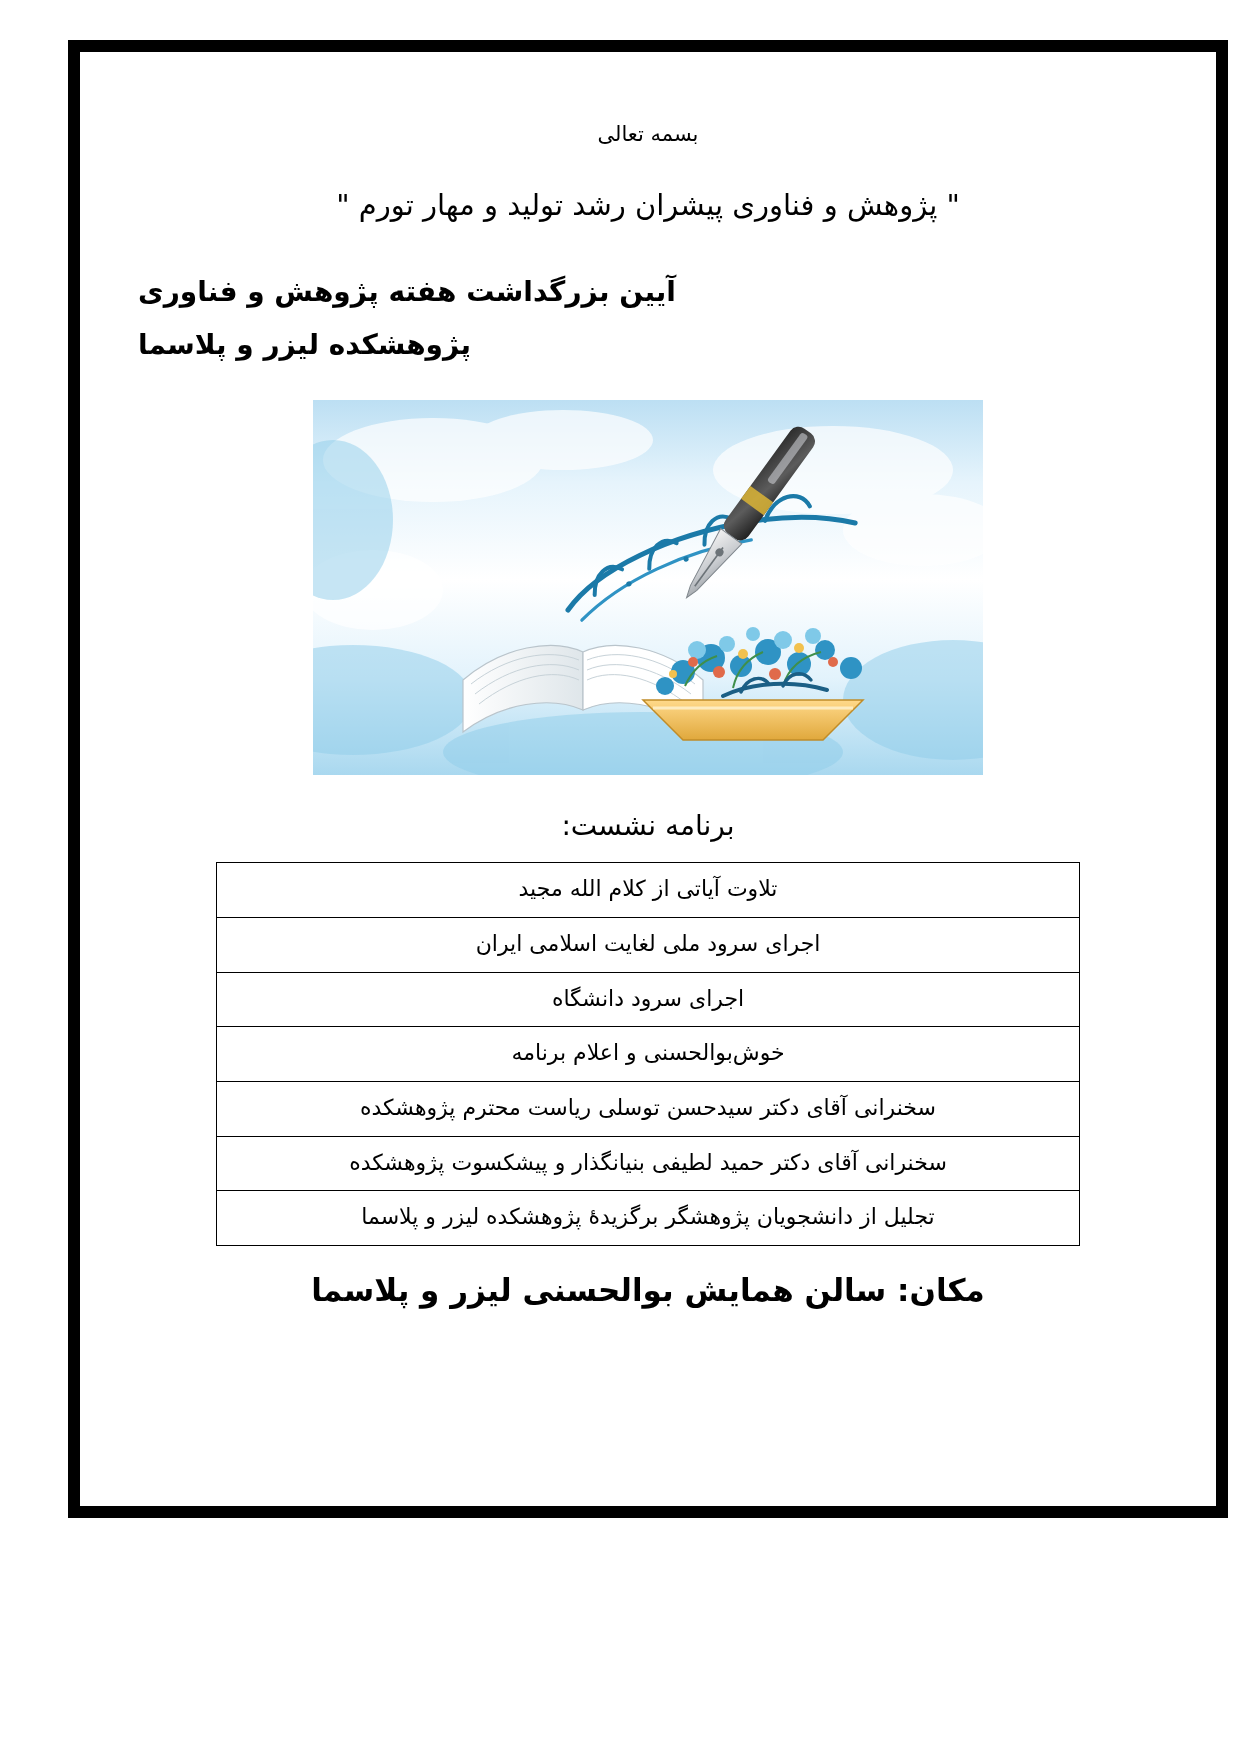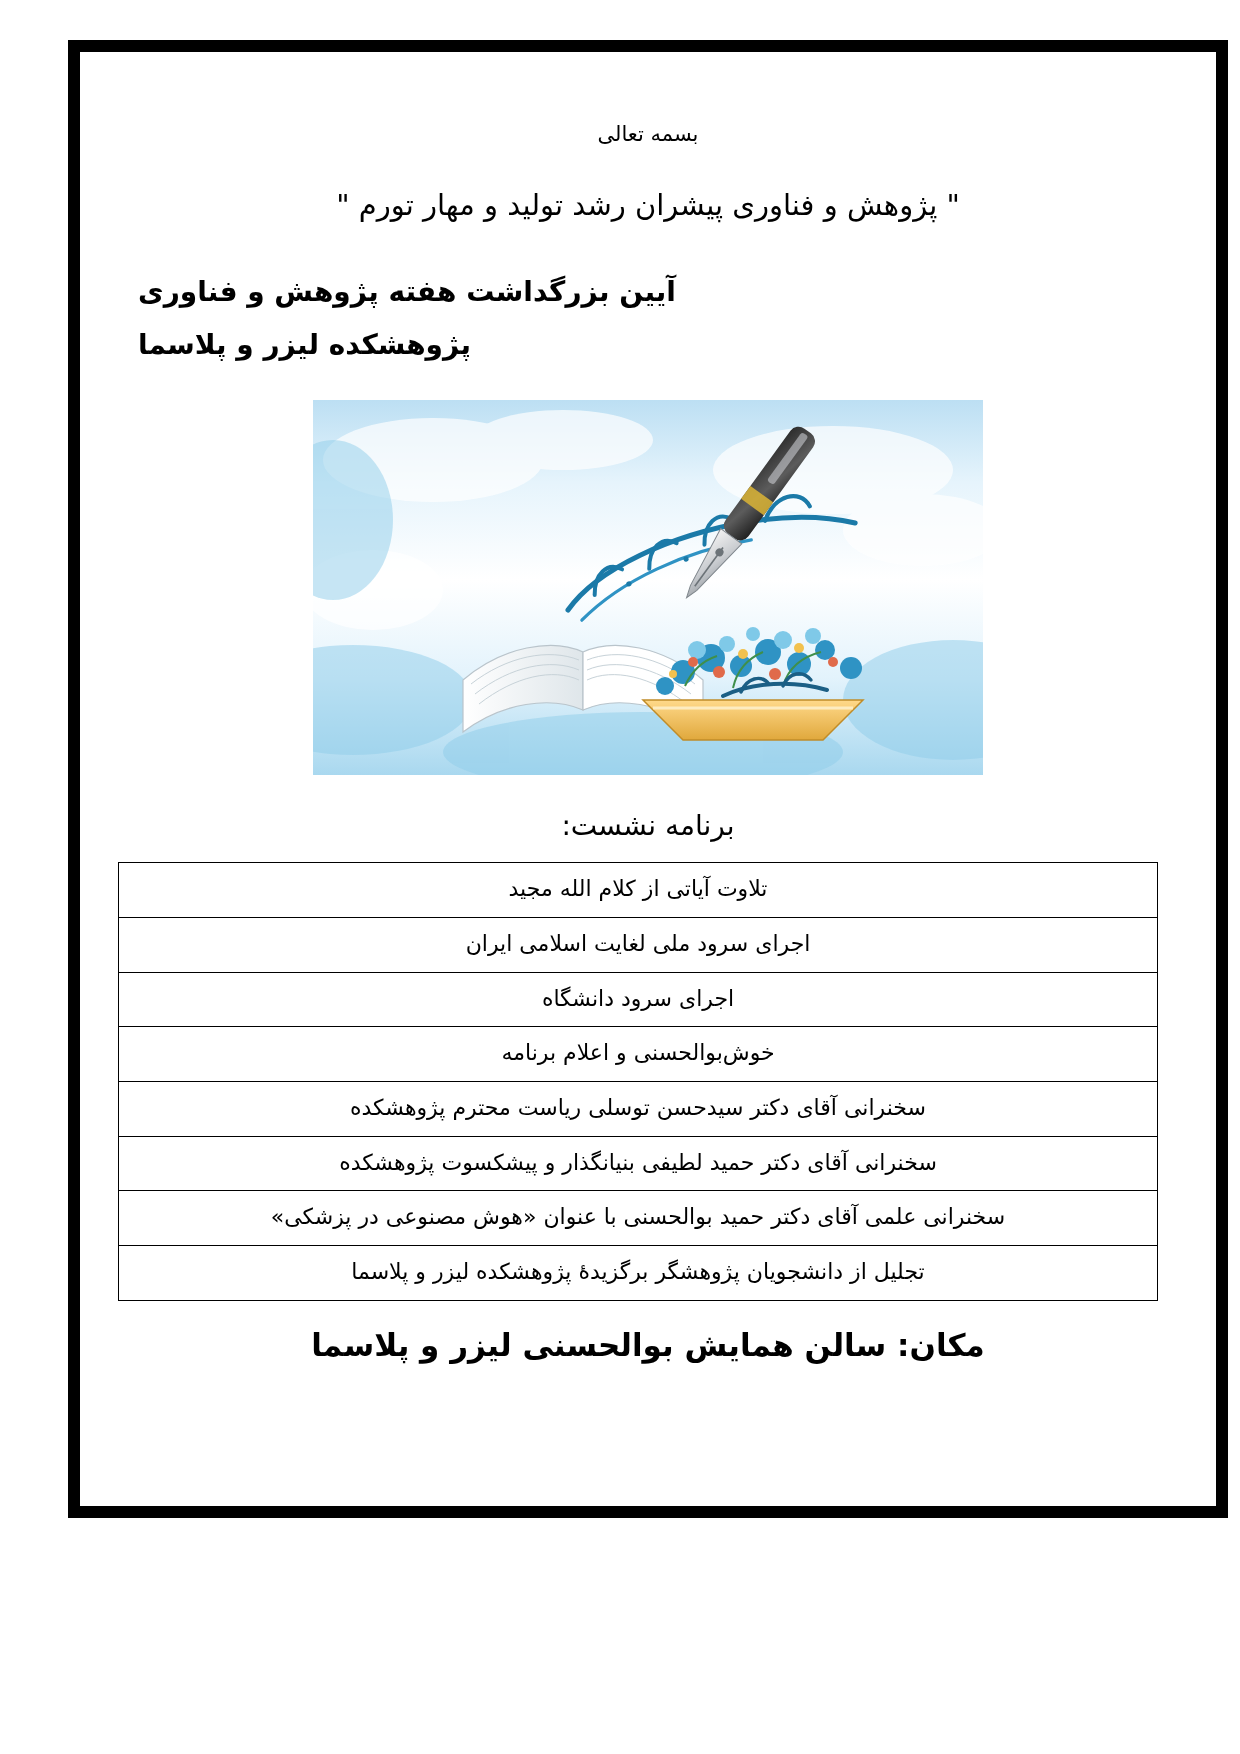--- a/index.html
+++ b/index.html
@@ -83,21 +83,21 @@
 
   .caption {
     text-align: center;
     font-size: 28px;
     font-weight: normal;
     margin-top: 34px;
   }
 
   table.program {
     margin: 20px auto 0 auto;
-    width: 1040px;
+    width: 864px;
     border-collapse: collapse;
     table-layout: fixed;
   }
   table.program td {
     border: 1px solid #000000;
     text-align: center;
     font-size: 22px;
     padding: 11px 6px 13px 6px;
     line-height: 1.35;
     white-space: nowrap;
@@ -274,23 +274,20 @@
         <tr>
           <td>خوش‌بوالحسنی و اعلام برنامه</td>
         </tr>
         <tr>
           <td>سخنرانی آقای دکتر سیدحسن توسلی ریاست محترم پژوهشکده</td>
         </tr>
         <tr>
           <td>سخنرانی آقای دکتر حمید لطیفی بنیانگذار و پیشکسوت پژوهشکده</td>
         </tr>
         <tr>
-          <td>سخنرانی علمی آقای دکتر حمید بوالحسنی با عنوان «هوش مصنوعی در پزشکی»</td>
-        </tr>
-        <tr>
           <td>تجلیل از دانشجویان پژوهشگر برگزیدهٔ پژوهشکده لیزر و پلاسما</td>
         </tr>
       </tbody>
     </table>
 
     <div class="footer-line second">مکان: سالن همایش بوالحسنی لیزر و پلاسما</div>
 
   </div>
 </div>
 

